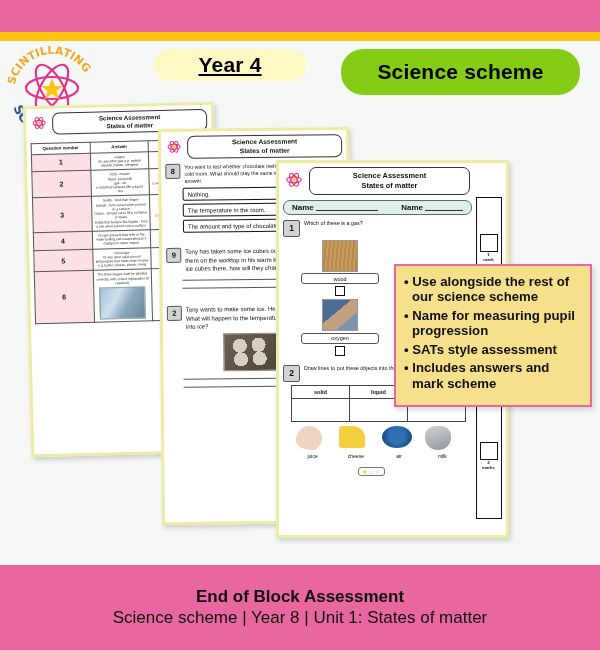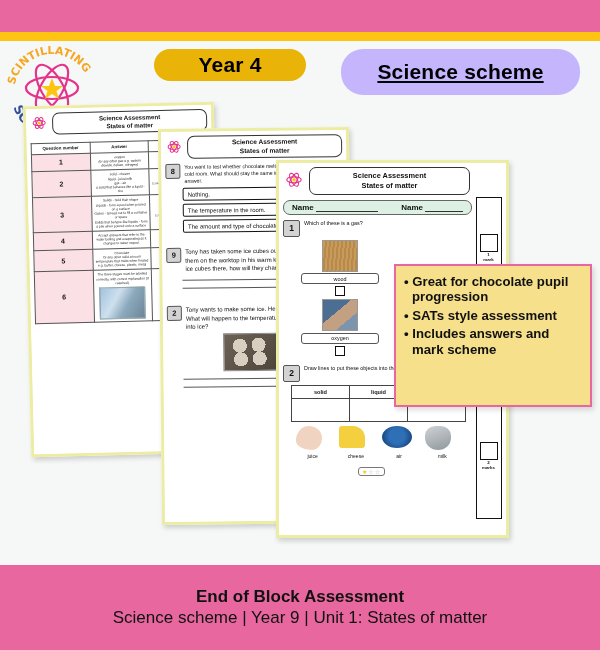--- a/index.html
+++ b/index.html
@@ -13,22 +13,22 @@
 
   
   .topbar-pink{position:absolute;left:0;top:0;width:600px;height:32px;background:#E8679F;}
   .topbar-yellow{position:absolute;left:0;top:32px;width:600px;height:9px;background:#FDC511;}
 
   
   .pill{
     position:absolute;border-radius:22px;display:flex;align-items:center;justify-content:center;
     color:#000;font-weight:bold;letter-spacing:.2px;
   }
-  .pill-year{left:154px;top:49px;width:152px;height:32px;background:#eab308;font-size:21px;}
-  .pill-scheme{left:341px;top:49px;width:239px;height:46px;background:#c4b5fd;font-size:21px;text-decoration:underline;}
+  .pill-year{left:154px;top:49px;width:152px;height:32px;background:#fef9c3;font-size:21px;text-decoration:underline;}
+  .pill-scheme{left:341px;top:49px;width:239px;height:46px;background:#84cc16;font-size:21px;}
 
   
   .logo{position:absolute;left:4px;top:44px;width:96px;height:96px;}
   .logo svg{display:block;}
 
   
   .sheet{
     position:absolute;background:#fff;border:3px solid #ECECA3;
     box-shadow:2px 3px 5px rgba(0,0,0,.17);
     overflow:hidden;
@@ -48,21 +48,21 @@
   }
   .sheet1 .title-box{font-size:6.2px;}
   .sheet3 .title-box{font-size:7.4px;padding:3px 2px;}
 
   
   .namebar{
     margin:3px 4px 2px 4px;border:1px solid #666;border-radius:7px;background:#DDF0E4;
     display:flex;align-items:center;justify-content:space-between;
     padding:2px 8px;font-size:8px;font-weight:bold;color:#111;
   }
-  .namebar .fld{display:flex;align-items:flex-end;gap:2px;}
+  .namebar .fld{display:flex;align-items:center;gap:2px;}
   .namebar .rule{display:inline-block;border-bottom:1.1px solid #333;height:7px;}
   .rule-name{width:62px;} .rule-date{width:38px;}
 
   
   .ans-cap{text-align:right;font-size:4.6px;color:#333;padding:0 10px 1px 0;}
 
   
   table.ans{border-collapse:collapse;margin:0 4px;width:calc(100% - 8px);table-layout:fixed;}
   table.ans th,table.ans td{border:.8px solid #555;vertical-align:middle;text-align:center;padding:2px 1px;}
   table.ans th{font-size:4.4px;font-weight:bold;color:#111;line-height:1.2;}
@@ -413,24 +413,25 @@
           <span>2</span><br>
           <span>marks</span>
         </div>
       </div>
     </div>
    </div>
   </div>
 
   <div class="callout">
     <ul>
-      <li>• Great for chocolate pupil progression</li>
+      <li>• Use alongside the rest of our science scheme</li>
+      <li>• Name for measuring pupil progression</li>
       <li>• SATs style assessment</li>
       <li>• Includes answers and mark scheme</li>
     </ul>
   </div>
 
   <div class="footer">
     <div class="l1">End of Block Assessment</div>
-    <div class="l2">Science scheme | Year 9 | Unit 1: States of matter</div>
+    <div class="l2">Science scheme | Year 8 | Unit 1: States of matter</div>
   </div>
 
 </div>
 
 </body></html>

